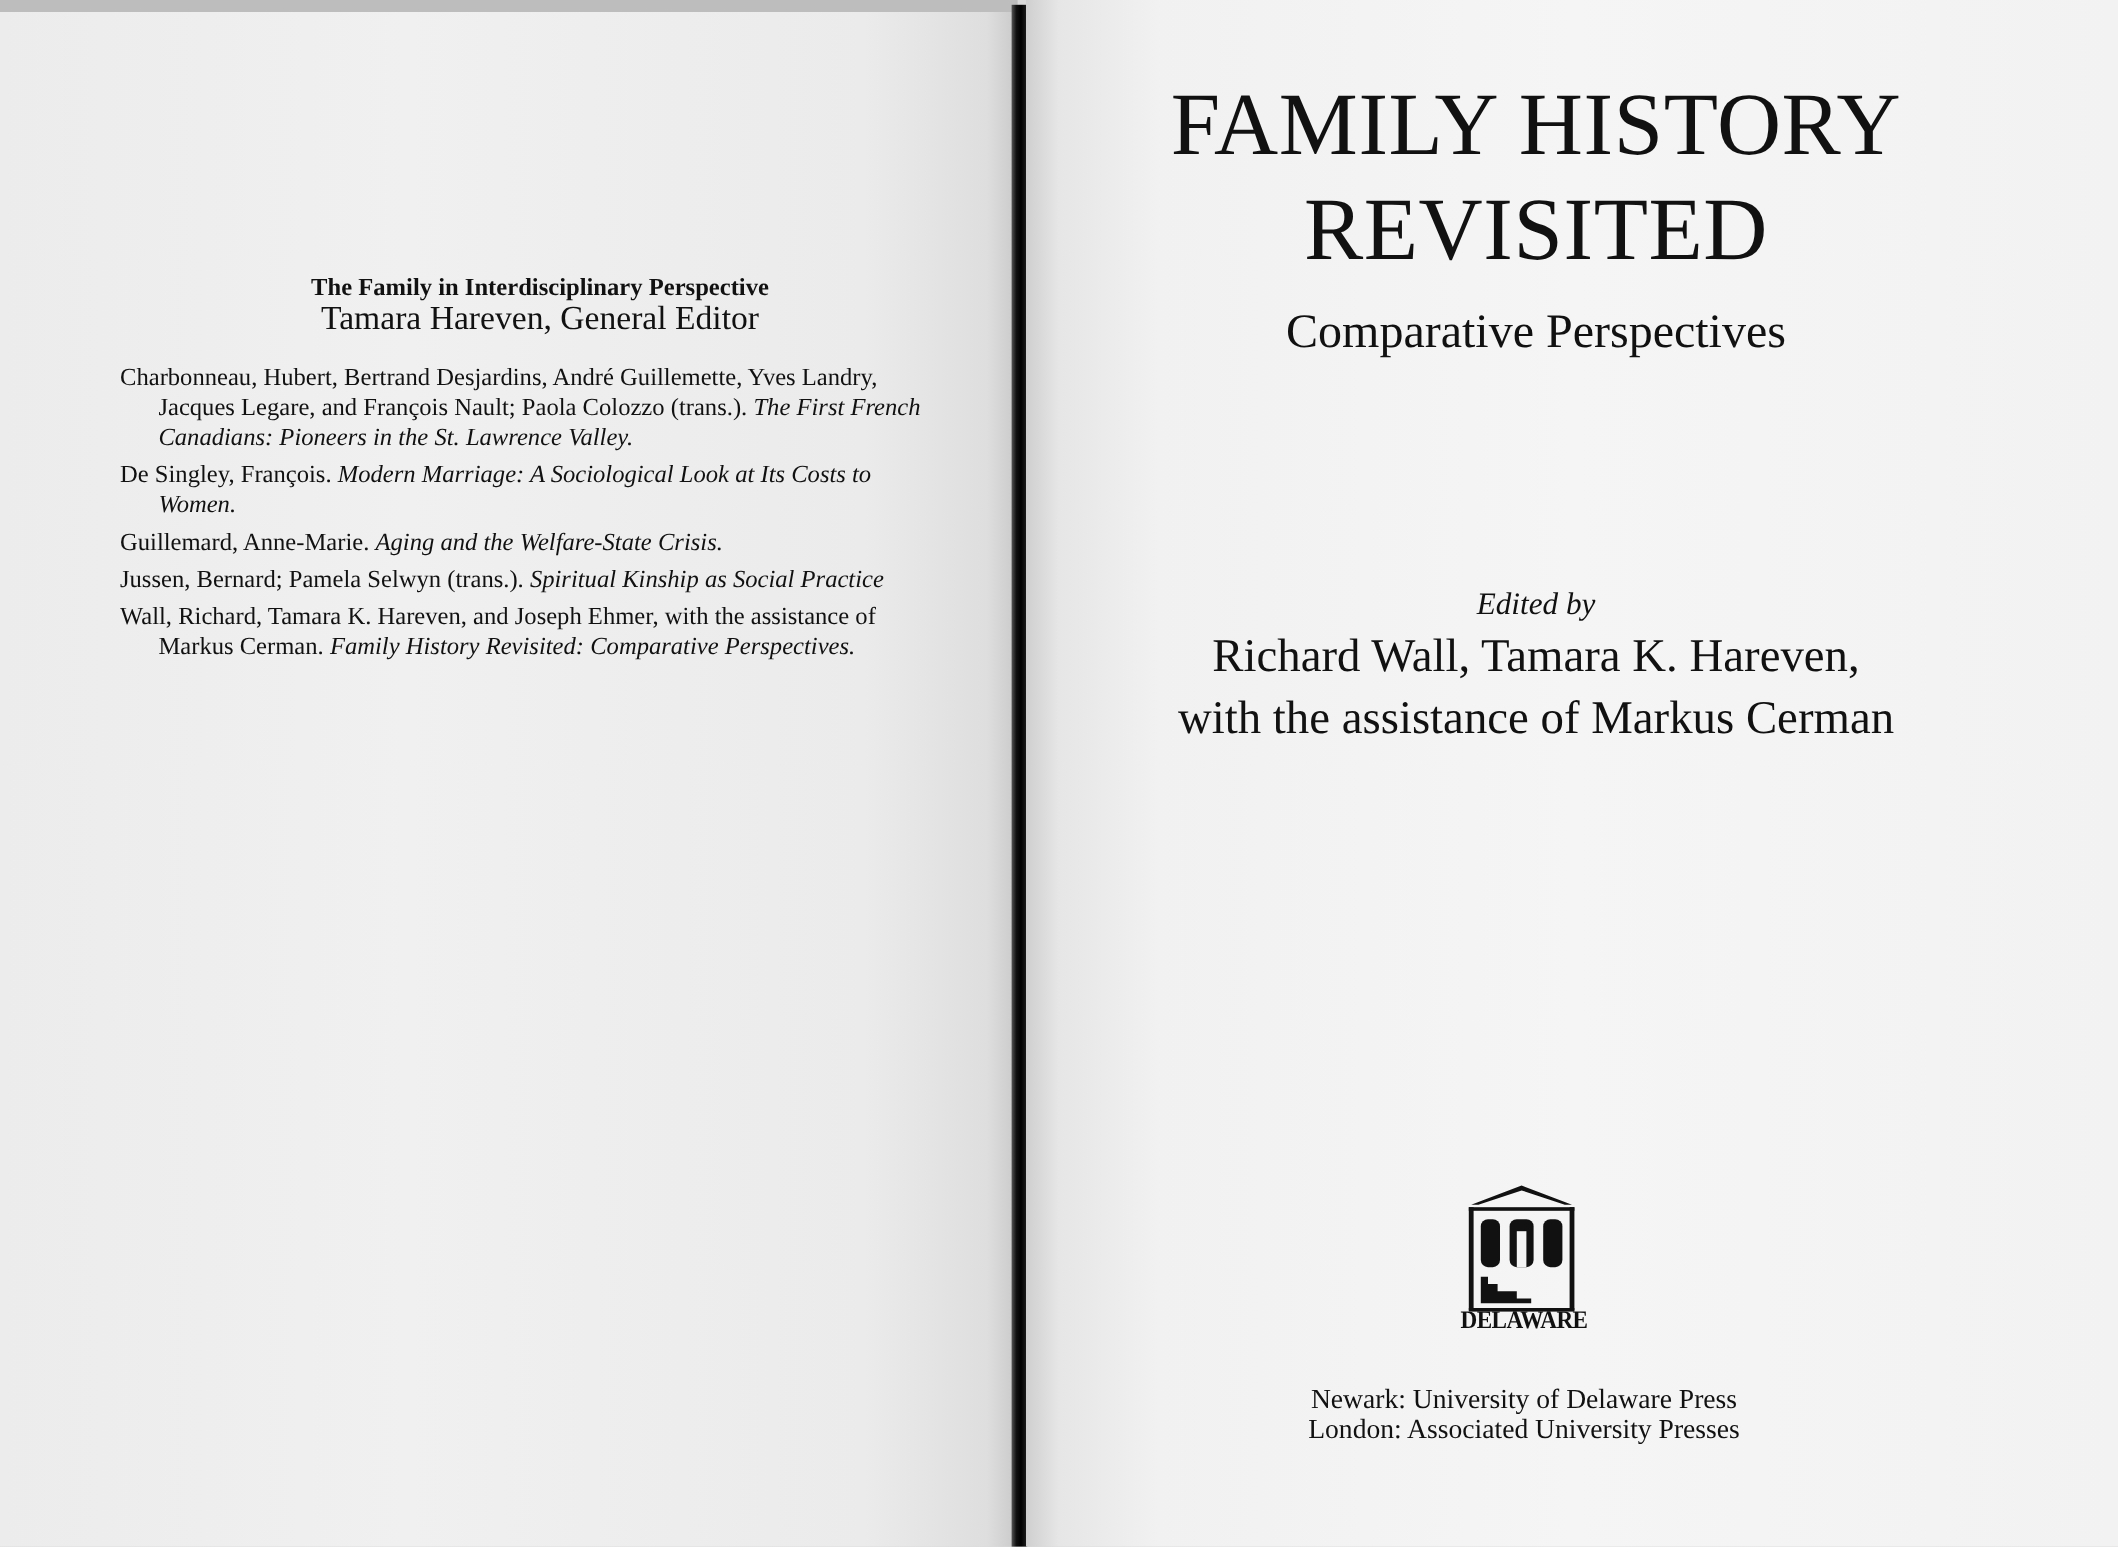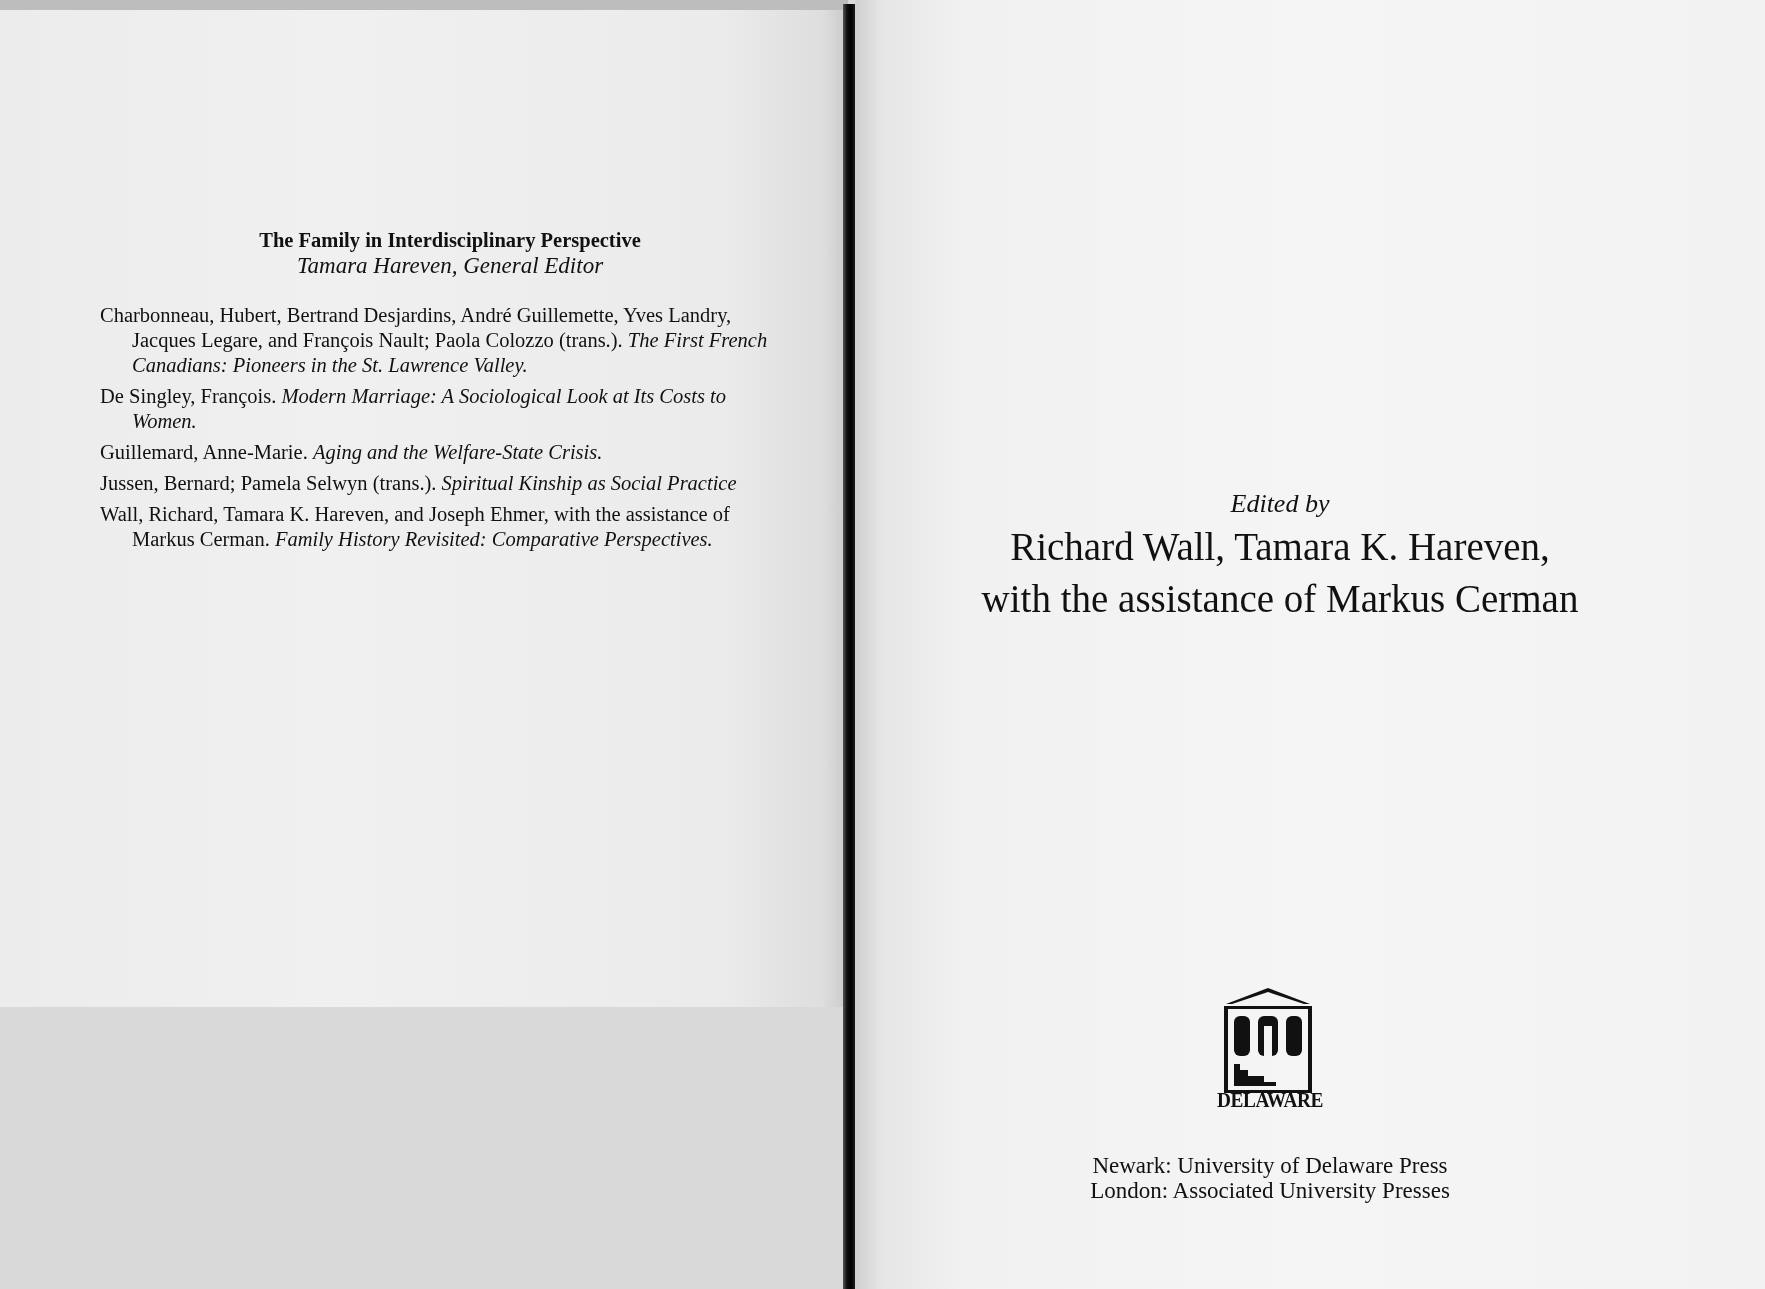--- a/index.html
+++ b/index.html
@@ -5,37 +5,37 @@
   html, body { margin: 0; padding: 0; }
   body {
     width: 1765px; height: 1289px; overflow: hidden;
     background: #d9d9d9;
     font-family: "Liberation Serif", "DejaVu Serif", serif;
     color: #111;
     position: relative;
   }
   .spread { position: absolute; left: 0; top: 0; width: 1765px; height: 1289px; }
   .page-left {
-    position: absolute; left: 0; top: 10px; width: 848px; height: 997px;
+    position: absolute; left: 0; top: 10px; width: 848px; height: 1279px;
     background: linear-gradient(90deg, #ececec 0%, #f0f0f0 40%, #ebebeb 85%, #dedede 97%, #c9c9c9 100%);
   }
   .page-right {
     position: absolute; left: 855px; top: 0; width: 910px; height: 1289px;
     background: linear-gradient(90deg, #cfcfcf 0%, #e6e6e6 3%, #f1f1f1 12%, #f5f5f5 50%, #f2f2f2 100%);
   }
   .top-shadow { position: absolute; left: 0; top: 0; width: 848px; height: 10px; background: #bdbdbd; }
   .spine {
     position: absolute; left: 843px; top: 4px; width: 13px; height: 1285px;
     background: linear-gradient(90deg, #555 0%, #111 30%, #000 60%, #222 100%);
   }
 
   
   .series-heading { position: absolute; left: 100px; top: 218px; width: 700px; text-align: center; }
   .series-title { font-weight: bold; font-size: 20.5px; line-height: 25px; }
-  .series-editor { font-style: italic; font-size: 23px; line-height: 25px; }
+  .series-editor { font-size: 28px; line-height: 25px; }
   .series-list { position: absolute; left: 100px; top: 293px; width: 680px; list-style: none; margin: 0; padding: 0; }
   .series-entry {
     font-size: 20.5px; line-height: 25px; padding-left: 32px; text-indent: -32px;
     margin-bottom: 6px;
   }
   .series-entry i { font-style: italic; }
 
   
   .title-block { position: absolute; left: 900px; top: 60px; width: 760px; text-align: center; }
   .main-title { font-size: 74px; line-height: 88px; letter-spacing: 0.5px; margin: 0; font-weight: normal; }
@@ -84,20 +84,25 @@
         <span>Wall, Richard, Tamara K. Hareven, and Joseph Ehmer, with the assistance of Markus Cerman.</span>
         <i>Family History Revisited: Comparative Perspectives.</i>
       </li>
     </ul>
   </div>
 
   <div class="spine"></div>
 
   <div class="page-right"></div>
 
+  <div class="title-block">
+    <h1 class="main-title">FAMILY HISTORY</h1>
+    <h1 class="main-title">REVISITED</h1>
+    <div class="subtitle">Comparative Perspectives</div>
+  </div>
 
   <div class="editors-block">
     <div class="edited-by">Edited by</div>
     <div class="editors-line">Richard Wall, Tamara K. Hareven,</div>
     <div class="editors-line">with the assistance of Markus Cerman</div>
   </div>
 
   <svg class="logo" viewBox="0 0 100 120">
     <polygon points="8,18 50,2 92,18 86,18 50,6 14,18" fill="#111"></polygon>
     <rect x="6" y="20" width="88" height="3" fill="#111"></rect>

